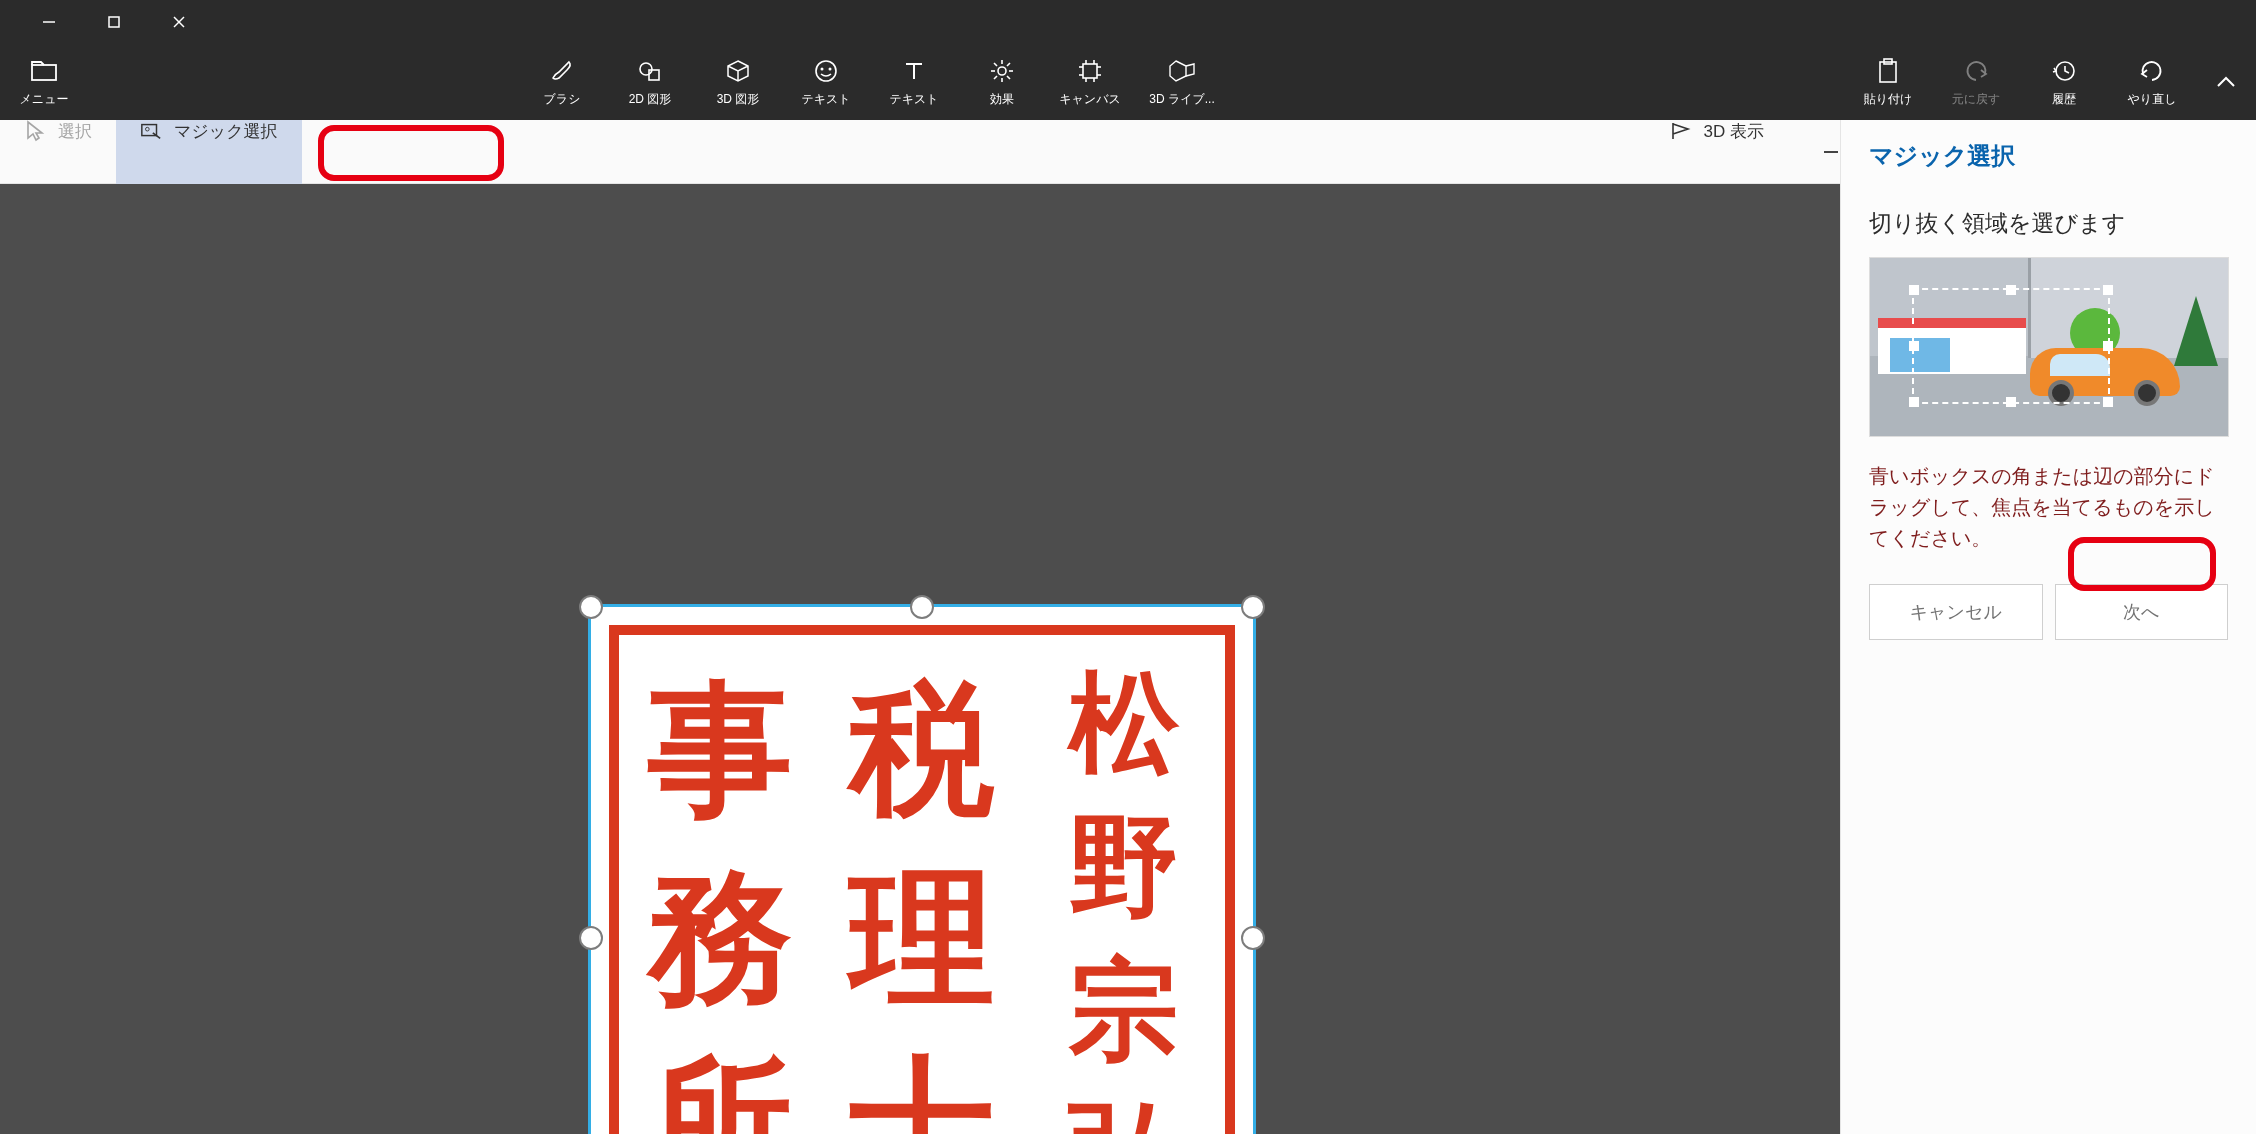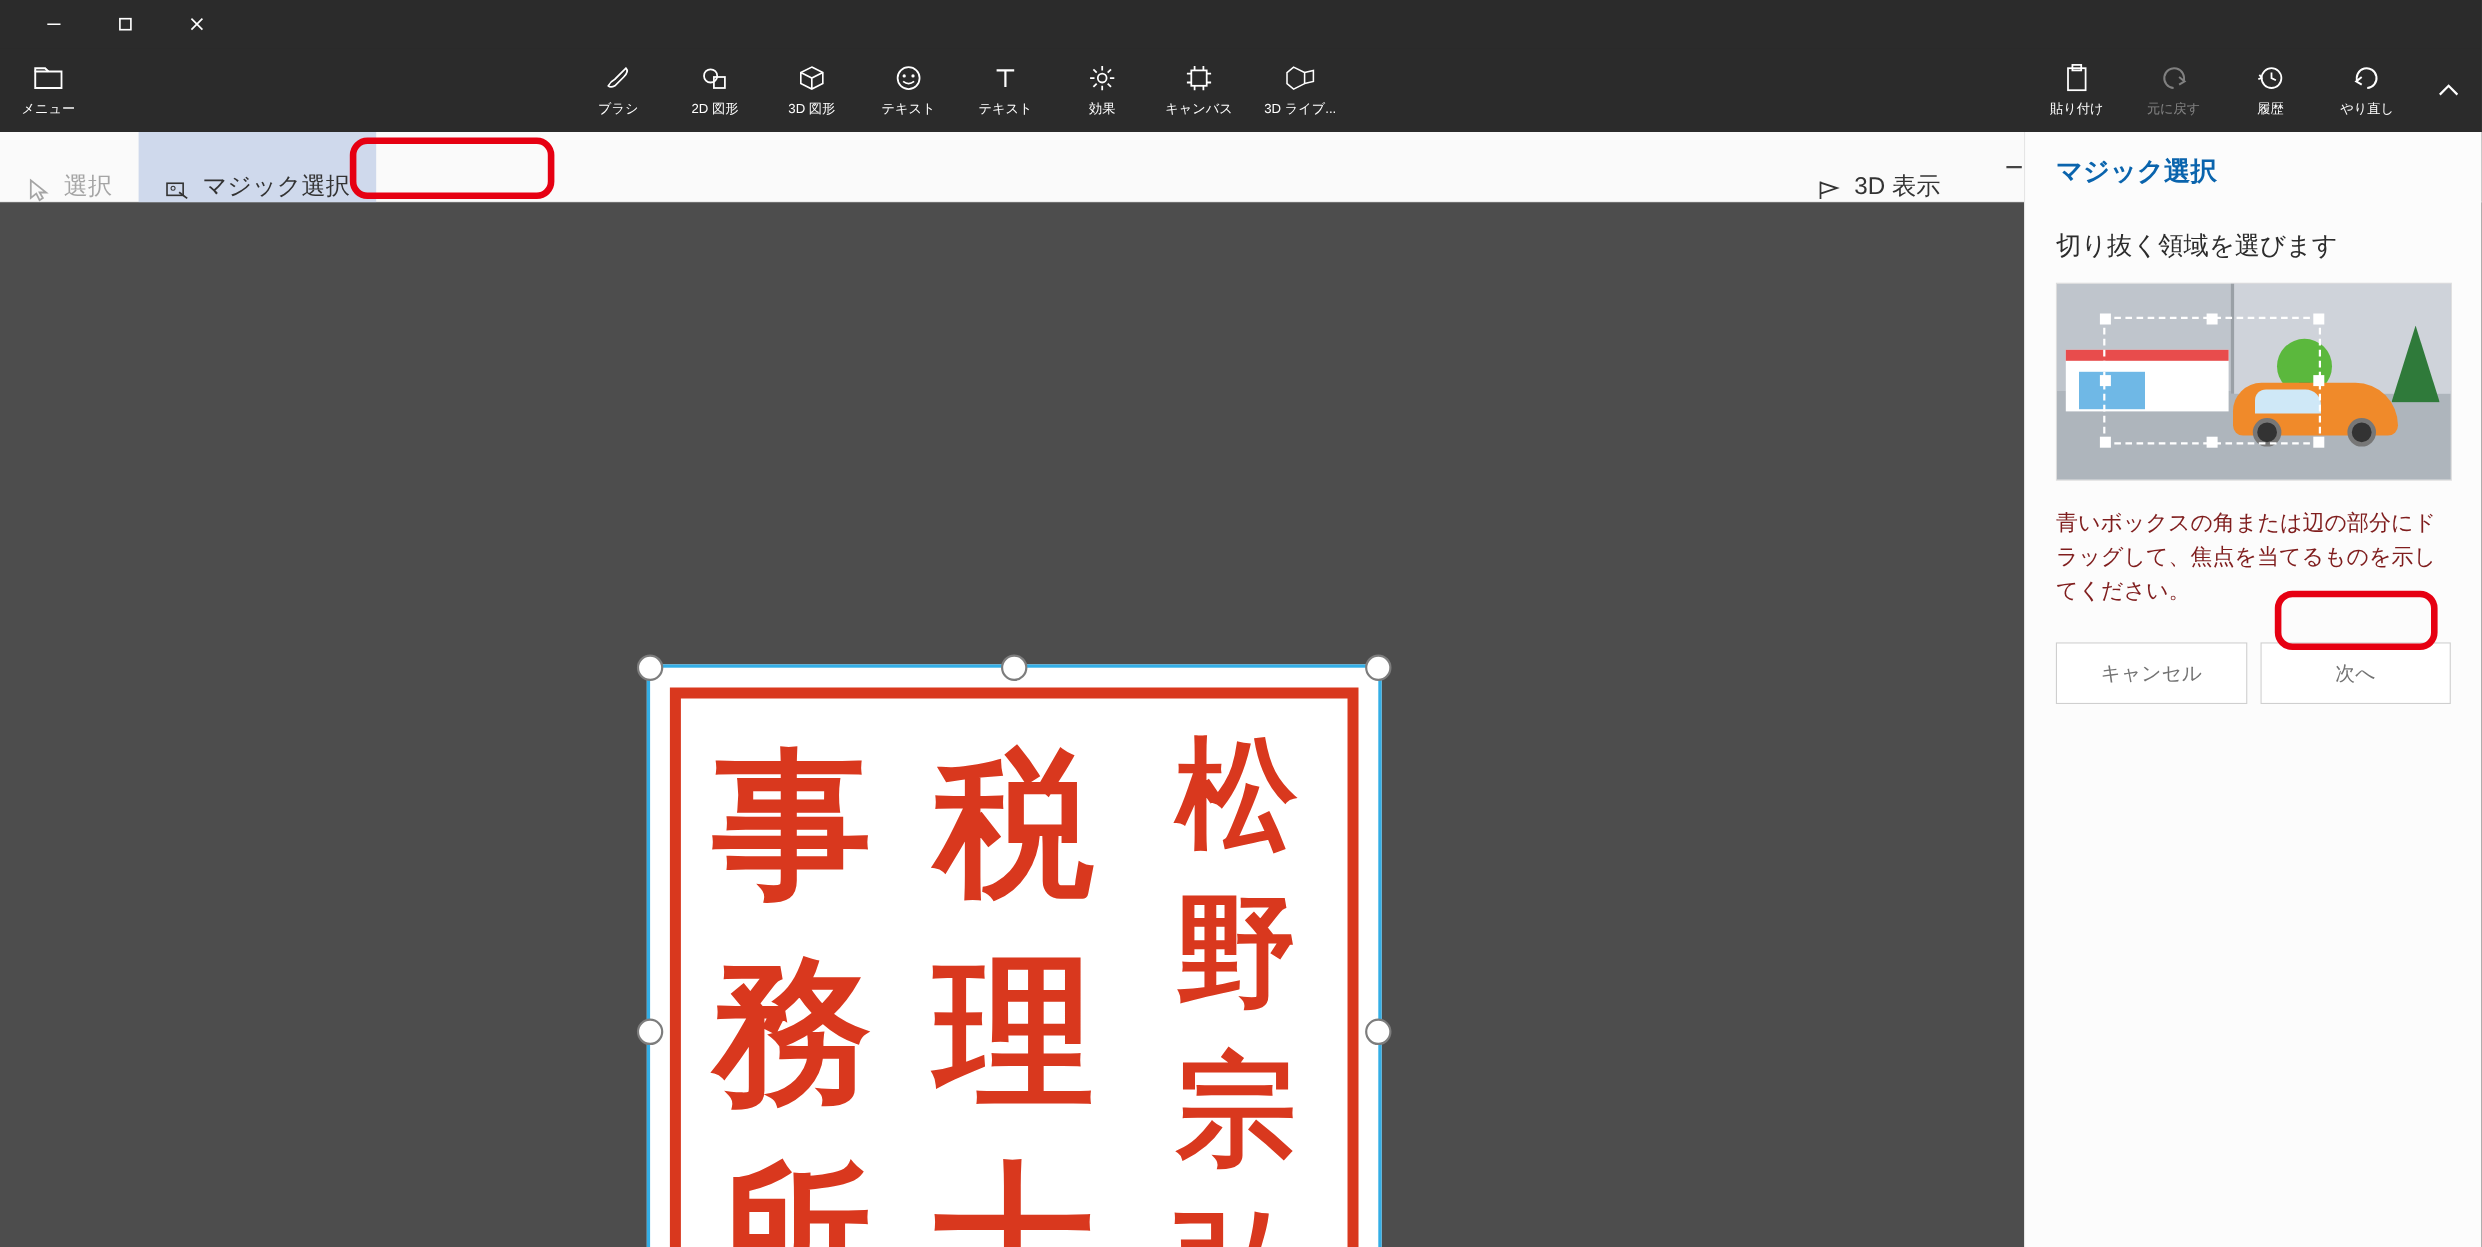--- a/index.html
+++ b/index.html
@@ -16,21 +16,21 @@
 .ribbon { height: 76px; background: #2b2b2b; display: flex; align-items: center; color: #fff; }
 .ribbon-btn { display: flex; flex-direction: column; align-items: center; justify-content: center; width: 88px; height: 76px; font-size: 12px; gap: 6px; }
 .ribbon-btn.wide { width: 96px; }
 .menu-btn { width: 88px; }
 .ribbon-spacer-left { width: 430px; }
 .ribbon-sp { flex: 1; }
 .ribbon-icon { width: 28px; height: 28px; display:flex; align-items:center; justify-content:center;}
 
 
 .tools { height: 64px; background: #fafafa; display: flex; align-items: center; border-bottom: 1px solid #e5e5e5; }
-.tool { display: flex; align-items: flex-end; gap: 12px; padding: 0 24px; height: 64px; font-size: 22px; color: #333; }
+.tool { display: flex; align-items: flex-start; gap: 12px; padding: 0 24px; height: 64px; font-size: 17px; color: #333; }
 .tool.disabled { color: #a5a5a5; }
 .tool.active { background: #cfd9ec; }
 .tool-icon { width: 22px; height: 22px; display:flex; align-items:center; justify-content:center; }
 
 
 .annot-red { position: absolute; border: 6px solid #e60012; border-radius: 16px; pointer-events: none; }
 
 .zoom-group { display: flex; align-items: center; gap: 18px; margin-left: 32px; }
 .zoom-track { position: relative; width: 210px; height: 6px; background: #c9c9c9; border-radius: 3px; }
 .zoom-fill { position: absolute; left:0; top:0; height:6px; background:#0a64ad; border-radius:3px; width:50%;}

